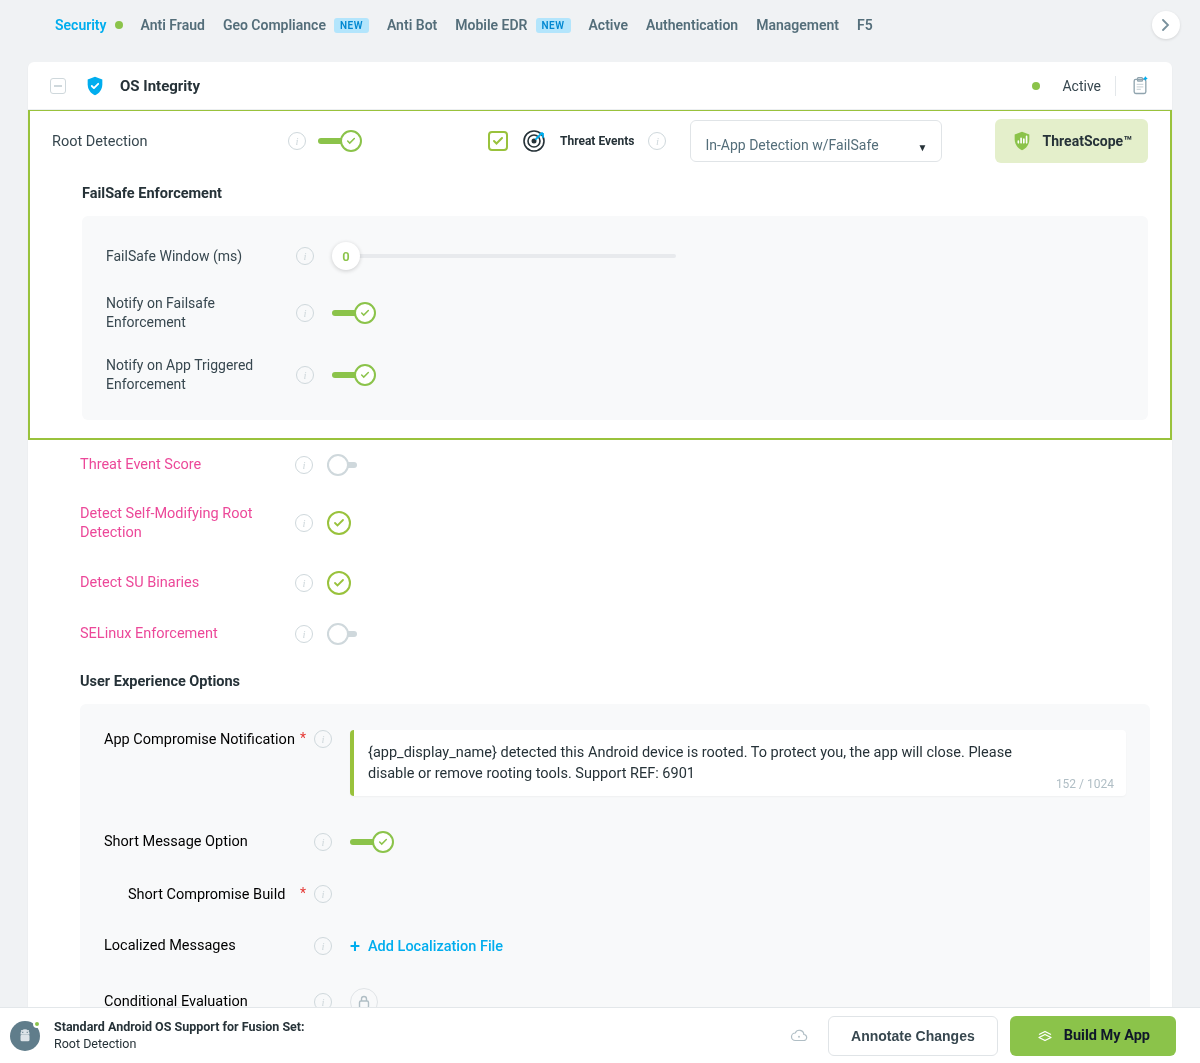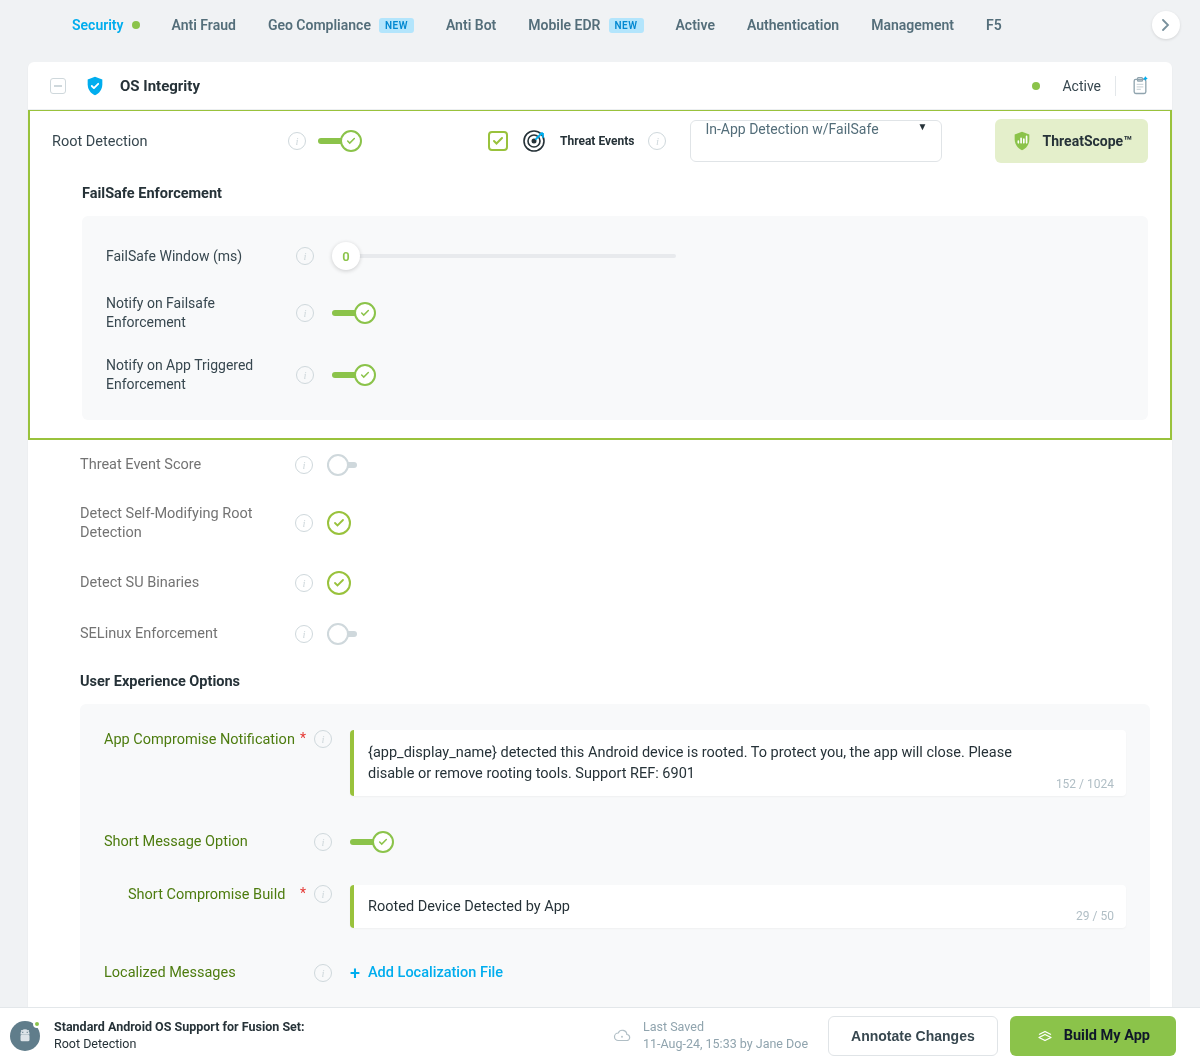--- a/index.html
+++ b/index.html
@@ -1,18 +1,18 @@
 <!DOCTYPE html>
 <html><head>
 <meta charset="utf-8">
 <style>
 * { box-sizing: border-box; margin: 0; padding: 0; }
 body { font-family: -apple-system, BlinkMacSystemFont, "Segoe UI", Roboto, "Helvetica Neue", Arial, sans-serif; background: #f0f2f4; color: #37474f; font-size: 14px; width: 1200px; height: 1063px; overflow: hidden; position: relative; }
 
-.topnav { height: 50px; background: #f0f2f4; display: flex; align-items: center; padding: 0 0 0 55px; gap: 32px; margin-left: 17px; }
+.topnav { height: 50px; background: #f0f2f4; display: flex; align-items: center; padding: 0 0 0 55px; gap: 18px; }
 .topnav-item { color: #546e7a; font-weight: 600; font-size: 14px; cursor: pointer; display: flex; align-items: center; gap: 8px; }
 .topnav-item.active { color: #00adee; }
 .dot-green { width: 8px; height: 8px; border-radius: 50%; background: #8bc34a; }
 .new-badge { background: #b3e5fc; color: #0288d1; font-size: 10px; font-weight: 600; padding: 2px 6px; border-radius: 3px; letter-spacing: 0.5px; }
 .nav-arrow { margin-left: auto; margin-right: 20px; width: 28px; height: 28px; border-radius: 50%; background: #fff; box-shadow: 0 1px 3px rgba(0,0,0,0.12); display: flex; align-items: center; justify-content: center; color: #78909c; cursor: pointer; font-size: 12px; }
 
 .card { background: #fff; border-radius: 6px; margin: 12px 28px 0 28px; box-shadow: 0 1px 2px rgba(0,0,0,0.05); overflow: hidden; }
 .card-header { height: 48px; display: flex; align-items: center; padding: 0 22px; border-bottom: 1px solid #eceff1; }
 .collapse-btn { width: 16px; height: 16px; border: 1.5px solid #cfd8dc; border-radius: 3px; display: flex; align-items: center; justify-content: center; margin-right: 18px; cursor: pointer; }
 .collapse-btn::after { content: ""; width: 8px; height: 2px; background: #cfd8dc; }
@@ -34,42 +34,42 @@
 .toggle-track { width: 30px; height: 6px; background: #8bc34a; border-radius: 3px; position: absolute; top: 8px; left: 0; }
 .toggle-knob { width: 22px; height: 22px; border-radius: 50%; background: #fff; border: 2px solid #8bc34a; position: absolute; top: 0; left: 22px; display: flex; align-items: center; justify-content: center; }
 .toggle.off .toggle-track { background: #cfd8dc; }
 .toggle.off .toggle-knob { left: 0; border-color: #cfd8dc; }
 .check-sm { width: 10px; height: 10px; }
 
 .checkbox-sq { width: 20px; height: 20px; border: 2px solid #99c23c; border-radius: 4px; display: flex; align-items: center; justify-content: center; }
 .threat-row { display: flex; align-items: center; gap: 14px; }
 .bullseye { width: 24px; height: 24px; }
 .threat-label { font-weight: 700; font-size: 12px; color: #263238; }
-.select-box { margin-left: 24px; width: 252px; height: 42px; border: 1px solid #e0e4e7; border-radius: 6px; background: #fff; display: flex; align-items: flex-start; padding: 0 14px; color: #546e7a; cursor: pointer; font-size: 14px; }
+.select-box { margin-left: 24px; width: 252px; height: 42px; border: 1px solid #e0e4e7; border-radius: 6px; background: #fff; display: flex; align-items: flex-end; padding: 8px 14px; color: #546e7a; cursor: pointer; font-size: 14px; }
 .select-box .caret { margin-left: auto; font-size: 10px; color: #263238; }
 .threatscope-btn { margin-left: auto; height: 44px; padding: 0 16px; background: #e4efcb; border-radius: 6px; display: flex; align-items: center; gap: 10px; font-weight: 700; color: #263238; cursor: pointer; }
 .ts-icon { width: 22px; height: 22px; }
 
 .subsection-title { font-weight: 700; font-size: 14.5px; color: #263238; padding: 14px 10px 14px 52px; }
 .sub-panel { background: #f8f9fa; border-radius: 6px; margin: 0 22px 18px 52px; padding: 14px 0; }
 .sub-panel .sub-row { display: flex; align-items: center; padding: 12px 24px; }
 .sub-label { width: 190px; font-size: 14px; color: #37474f; line-height: 1.35; }
 .slider-knob { width: 28px; height: 28px; border-radius: 50%; background: #fff; box-shadow: 0 1px 4px rgba(0,0,0,0.18); display: flex; align-items: center; justify-content: center; color: #8bc34a; font-weight: 600; font-size: 13px; position: relative; z-index: 2; }
 .slider-track { flex: 1; height: 4px; background: #e8eaed; border-radius: 2px; margin-left: -4px; max-width: 320px; }
 
 .body-rows { padding: 0 0 10px 0; }
 .opt-row { display: flex; align-items: center; padding: 14px 22px 14px 52px; }
-.opt-label { width: 215px; font-size: 14.5px; color: #737373; line-height: 1.35; }
+.opt-label { width: 215px; font-size: 14.5px; color: #ec4899; line-height: 1.35; }
 .opt-ctrl { display: flex; align-items: center; gap: 14px; }
 .circle-check { width: 24px; height: 24px; border: 2px solid #99c23c; border-radius: 50%; display: flex; align-items: center; justify-content: center; cursor: pointer; }
 
 .ux-panel { background: #f8f9fa; border-radius: 6px; margin: 0 22px 18px 52px; padding: 10px 0 22px 0; }
 .ux-row { display: flex; align-items: flex-start; padding: 16px 24px; }
 .ux-label-col { width: 196px; display: flex; align-items: flex-start; gap: 8px; }
-.ux-label { font-size: 14.5px; color: #4d7c0f; line-height: 1.35; flex: 1; }
+.ux-label { font-size: 14.5px; color: #000000; line-height: 1.35; flex: 1; }
 .req-star { color: #e53935; font-size: 14px; margin-right: 8px; }
 .text-area-wrap { flex: 1; position: relative; }
 .text-area { width: 100%; min-height: 60px; background: #fff; border: none; border-left: 4px solid #99c23c; border-radius: 4px; padding: 12px 80px 12px 14px; font-size: 14.5px; color: #263238; resize: none; font-family: inherit; line-height: 1.45; box-shadow: 0 1px 2px rgba(0,0,0,0.04); }
 .text-area.single { min-height: 42px; padding-top: 11px; padding-bottom: 11px; }
 .char-count { position: absolute; right: 12px; bottom: 8px; font-size: 12px; color: #b0bec5; }
 .ux-row.indent .ux-label-col { padding-left: 24px; width: 196px; }
 .add-link { color: #00adee; font-weight: 500; cursor: pointer; display: flex; align-items: center; gap: 8px; font-size: 14.5px; }
 .plus-ic { font-size: 18px; line-height: 1; }
 .lock-circle { width: 28px; height: 28px; border: 1.5px solid #e0e4e7; border-radius: 50%; display: flex; align-items: center; justify-content: center; color: #b0bec5; }
 
@@ -299,24 +299,20 @@
               </svg>
             </div>
           </div>
       </div>
       <div class="ux-row indent">
         <div class="ux-label-col">
             <span class="ux-label">Short Compromise Build</span>
           </div>
         <span class="req-star">*</span>
         <span class="info-icon" style="margin-right:18px;">i</span>
-        <div class="text-area-wrap">
-          <textarea class="text-area single" rows="1" style="">Rooted Device Detected by App</textarea>
-          <span class="char-count">29 / 50</span>
-        </div>
       </div>
       <div class="ux-row" style="align-items:center;">
         <div class="ux-label-col">
             <span class="ux-label">Localized Messages</span>
           </div>
         <span style="width:14px;"></span>
         <span class="info-icon" style="margin-right:18px;">i</span>
         <div class="add-link">
           <span class="plus-ic">+</span>
           <span>Add Localization File</span>
@@ -352,24 +348,20 @@
   </div>
   <div class="footer-text">
     <div class="title">Standard Android OS Support for Fusion Set:</div>
     <div>Root Detection</div>
   </div>
   <div class="footer-center">
     <svg class="cloud-ic" viewBox="0 0 24 24">
         <path d="M7 18a5 5 0 010-10 6 6 0 0111.5 2A4 4 0 0118 18H7z" fill="none" stroke="#b0bec5" stroke-width="1.6"></path>
         <circle cx="12" cy="13" r="1.2" fill="#b0bec5"></circle>
       </svg>
-    <div class="saved-text">
-      <div>Last Saved</div>
-      <div>11-Aug-24, 15:33 by Jane Doe</div>
-    </div>
   </div>
   <button class="btn-outline">Annotate Changes</button>
   <div class="btn-primary">
     <svg class="build-ic" viewBox="0 0 24 24">
         <path d="M4 14l8-4 8 4-8 4-8-4zM4 10l8-4 8 4" fill="none" stroke="#fff" stroke-width="1.8" stroke-linejoin="round"></path>
       </svg>
     <span>Build My App</span>
   </div>
 </div>
 

